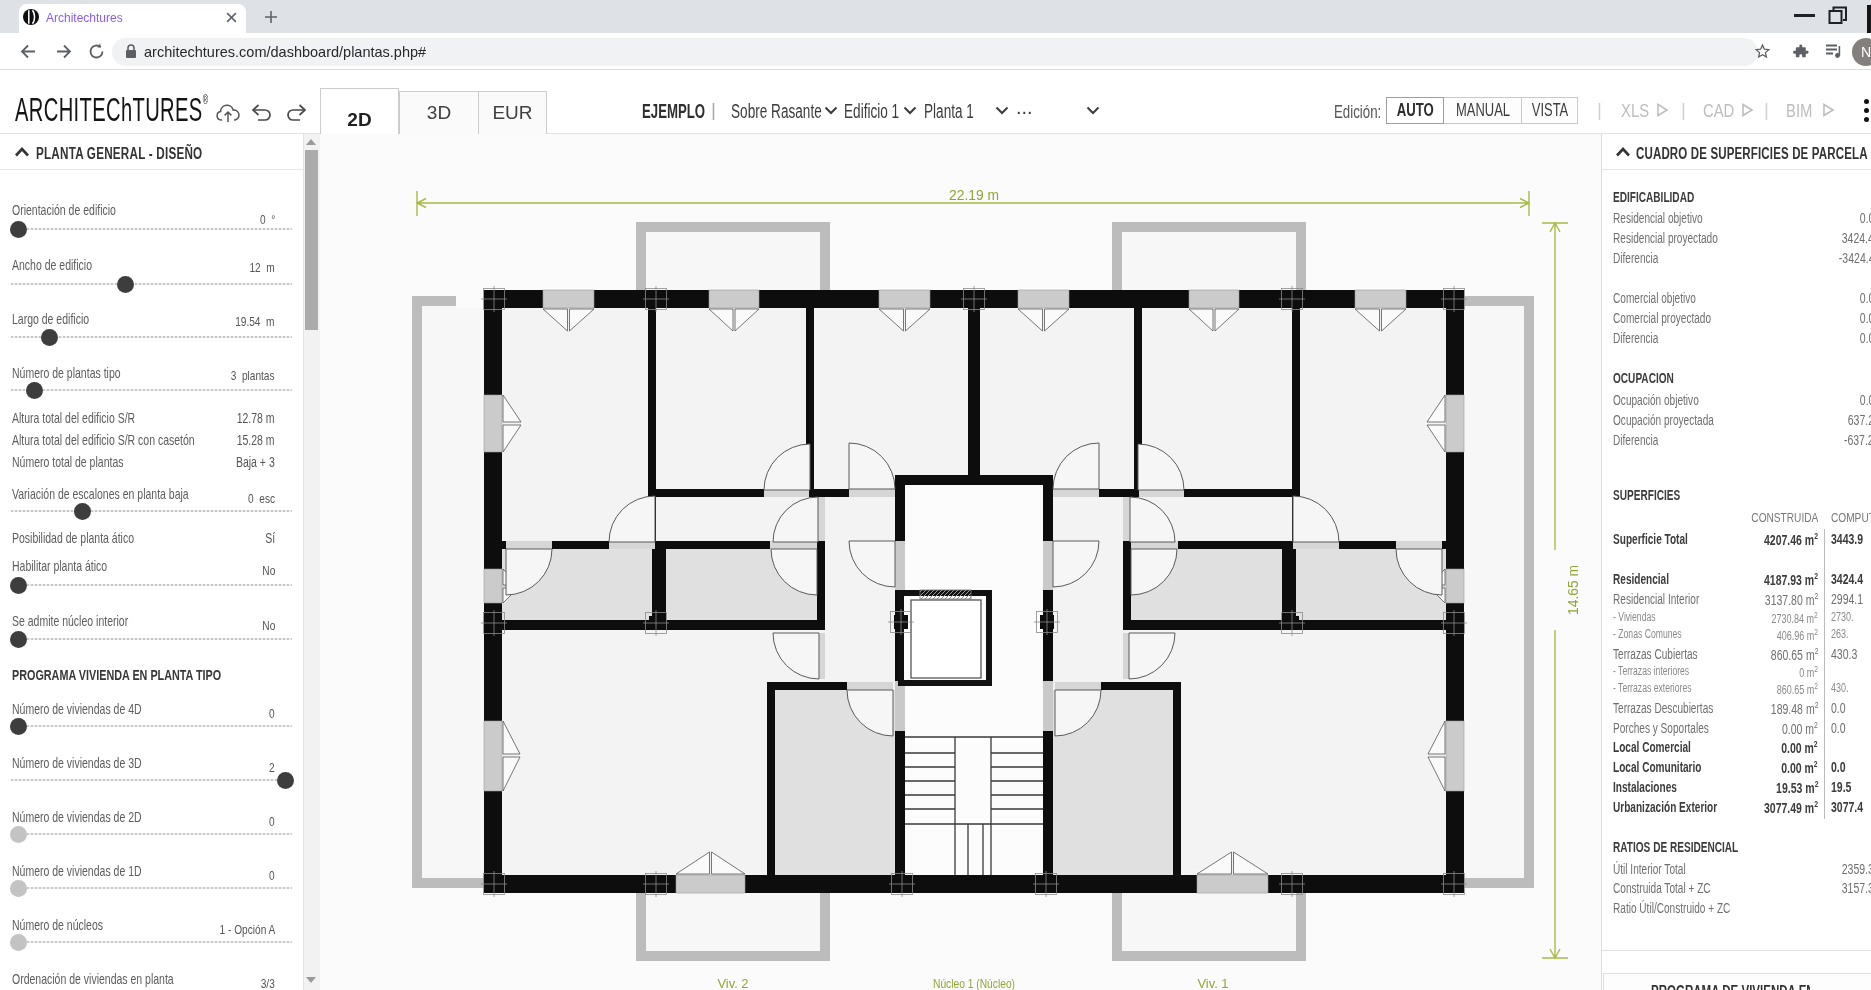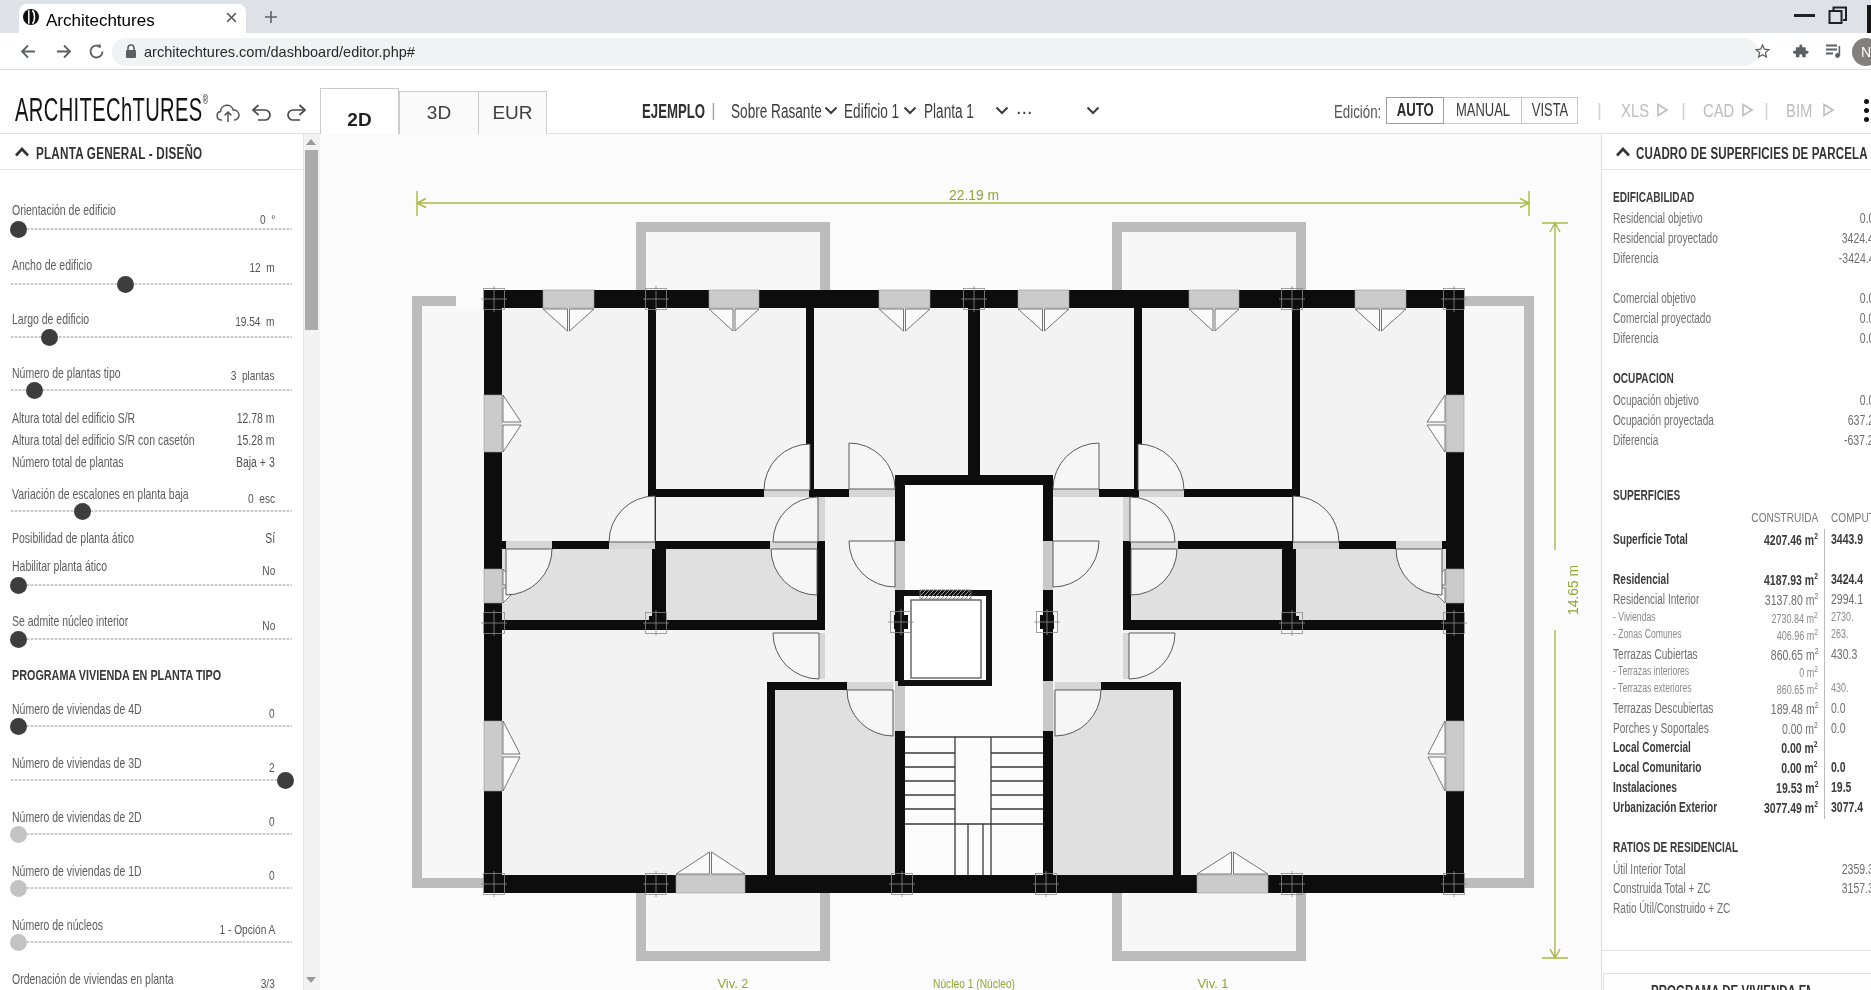--- a/index.html
+++ b/index.html
@@ -44,21 +44,21 @@
 
 <div id="tabbar"></div>
 
 <div id="tab"></div>
 
 <svg class="abs" style="left:22px;top:8px" width="18" height="18" viewBox="0 0 18 18">
       <circle cx="9" cy="9" r="8" fill="#0e0e0e"></circle>
       <path d="M6.8 2.2 V15.8 M10.4 2.4 C13.2 5 13.2 13 10.4 15.6" stroke="#fff" stroke-width="1.5" fill="none"></path>
     </svg>
 
-<div class="abs" style="left:46px;top:11px;font-size:17px;color:#000000">Architechtures</div>
+<div class="abs" style="left:46px;top:11px;font-size:12px;color:#8b5cf6">Architechtures</div>
 
 <svg class="abs" style="left:226px;top:12px" width="11" height="11" viewBox="0 0 10 10">
       <path d="M1 1 L9 9 M9 1 L1 9" stroke="#5f6368" stroke-width="1.4"></path>
     </svg>
 
 <svg class="abs" style="left:264px;top:10px" width="14" height="14" viewBox="0 0 14 14">
       <path d="M7 1 V13 M1 7 H13" stroke="#5f6368" stroke-width="1.6"></path>
     </svg>
 
 <div class="abs" style="left:1794px;top:14px;width:21px;height:2.5px;background:#202124"></div>
@@ -85,21 +85,21 @@
       <path d="M12.2 0.5 L12.9 4.6 L8.9 4.2 Z" fill="#5c6064"></path>
     </svg>
 
 <div id="urlbar"></div>
 
 <svg class="abs" style="left:125px;top:44px" width="12" height="15" viewBox="0 0 12 15">
       <rect x="1" y="6" width="10" height="8" rx="1" fill="#5c6064"></rect>
       <path d="M3 6 V4 a3 3 0 0 1 6 0 V6" fill="none" stroke="#5c6064" stroke-width="1.6"></path>
     </svg>
 
-<div class="abs" style="left:144px;top:44px;font-size:14.5px;color:#27292c">architechtures.com/dashboard/editor.php#</div>
+<div class="abs" style="left:144px;top:44px;font-size:14.5px;color:#27292c">architechtures.com/dashboard/plantas.php#</div>
 
 <svg class="abs" style="left:1754px;top:43px" width="17" height="17" viewBox="0 0 24 24">
       <path d="M12 3 l2.6 5.8 6.3 .6 -4.8 4.2 1.4 6.2 -5.5 -3.3 -5.5 3.3 1.4 -6.2 -4.8 -4.2 6.3 -.6 Z" fill="none" stroke="#5c6064" stroke-width="1.8"></path>
     </svg>
 
 <svg class="abs" style="left:1793px;top:43px" width="17" height="17" viewBox="0 0 24 24">
       <path d="M20 11 h-2 V7 a1 1 0 0 0 -1 -1 h-4 V4 a2 2 0 0 0 -4 0 v2 H5 a1 1 0 0 0 -1 1 v4 H2 a2 2 0 0 0 0 4 h2 v4 a1 1 0 0 0 1 1 h4 v-2 a2 2 0 0 1 4 0 v2 h4 a1 1 0 0 0 1 -1 v-4 h2 a2 2 0 0 0 0 -4 Z" fill="#5c6064"></path>
     </svg>
 
 <svg class="abs" style="left:1826px;top:44px" width="16" height="15" viewBox="0 0 16 15">

